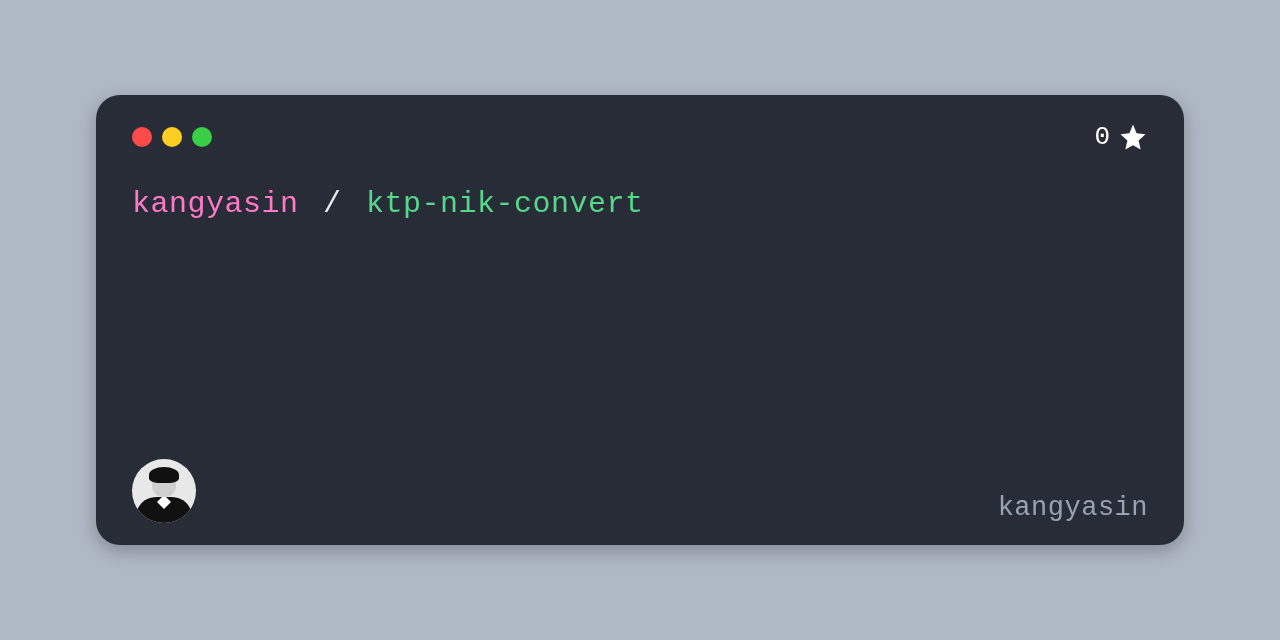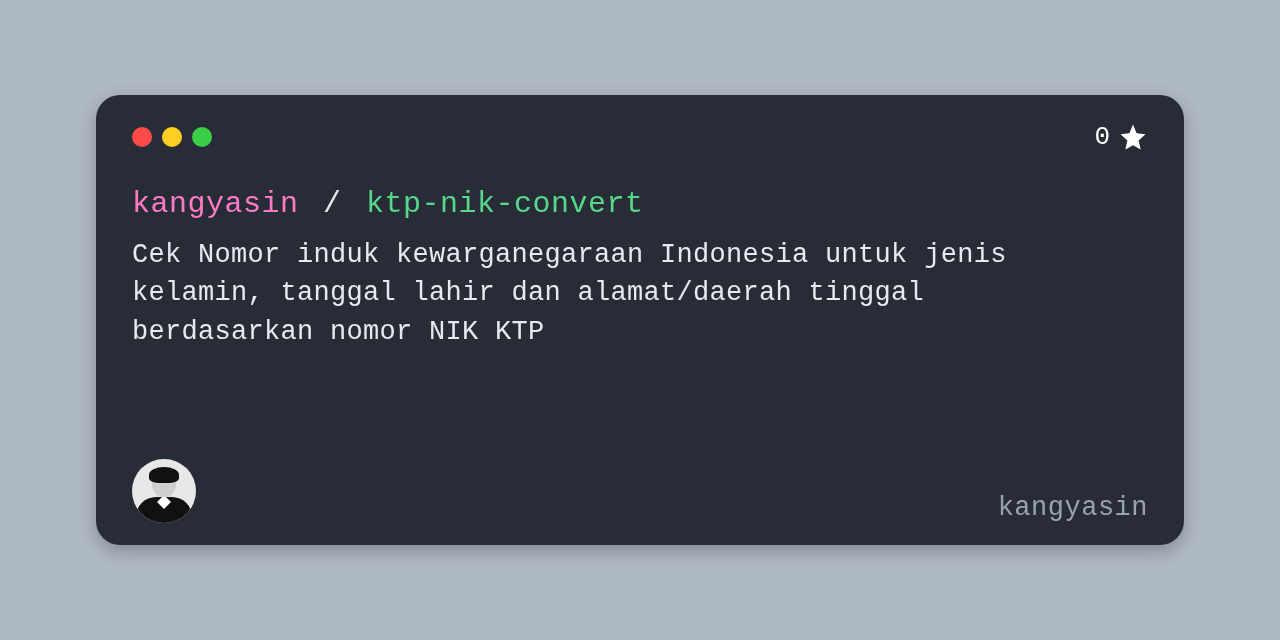--- a/index.html
+++ b/index.html
@@ -55,21 +55,21 @@
   .star-icon svg {
     width: 30px;
     height: 30px;
     fill: #ffffff;
     display: block;
   }
   .title {
     font-size: 30px;
     line-height: 1.3;
     letter-spacing: 0.5px;
-    margin-bottom: 12px;
+    margin-bottom: 34px;
   }
   .owner { color: #ff7ac6; }
   .slash { color: #e7e9ee; margin: 0 6px; }
   .repo { color: #55d88a; }
   .desc {
     color: #e7e9ee;
     font-size: 27px;
     line-height: 1.42;
     max-width: 980px;
     letter-spacing: 0.3px;
@@ -157,21 +157,20 @@
       </span>
     </div>
   </div>
 
   <div class="title">
     <span class="owner">kangyasin</span>
     <span class="slash">/</span>
     <span class="repo">ktp-nik-convert</span>
   </div>
 
-  <div class="desc">Cek Nomor induk kewarganegaraan Indonesia untuk jenis kelamin, tanggal lahir dan alamat/daerah tinggal berdasarkan nomor NIK KTP</div>
 
   <div class="footer">
     <div class="avatar">
       <div class="body"></div>
       <div class="collar"></div>
       <div class="head"></div>
       <div class="hair"></div>
     </div>
     <div class="username">kangyasin</div>
   </div>

